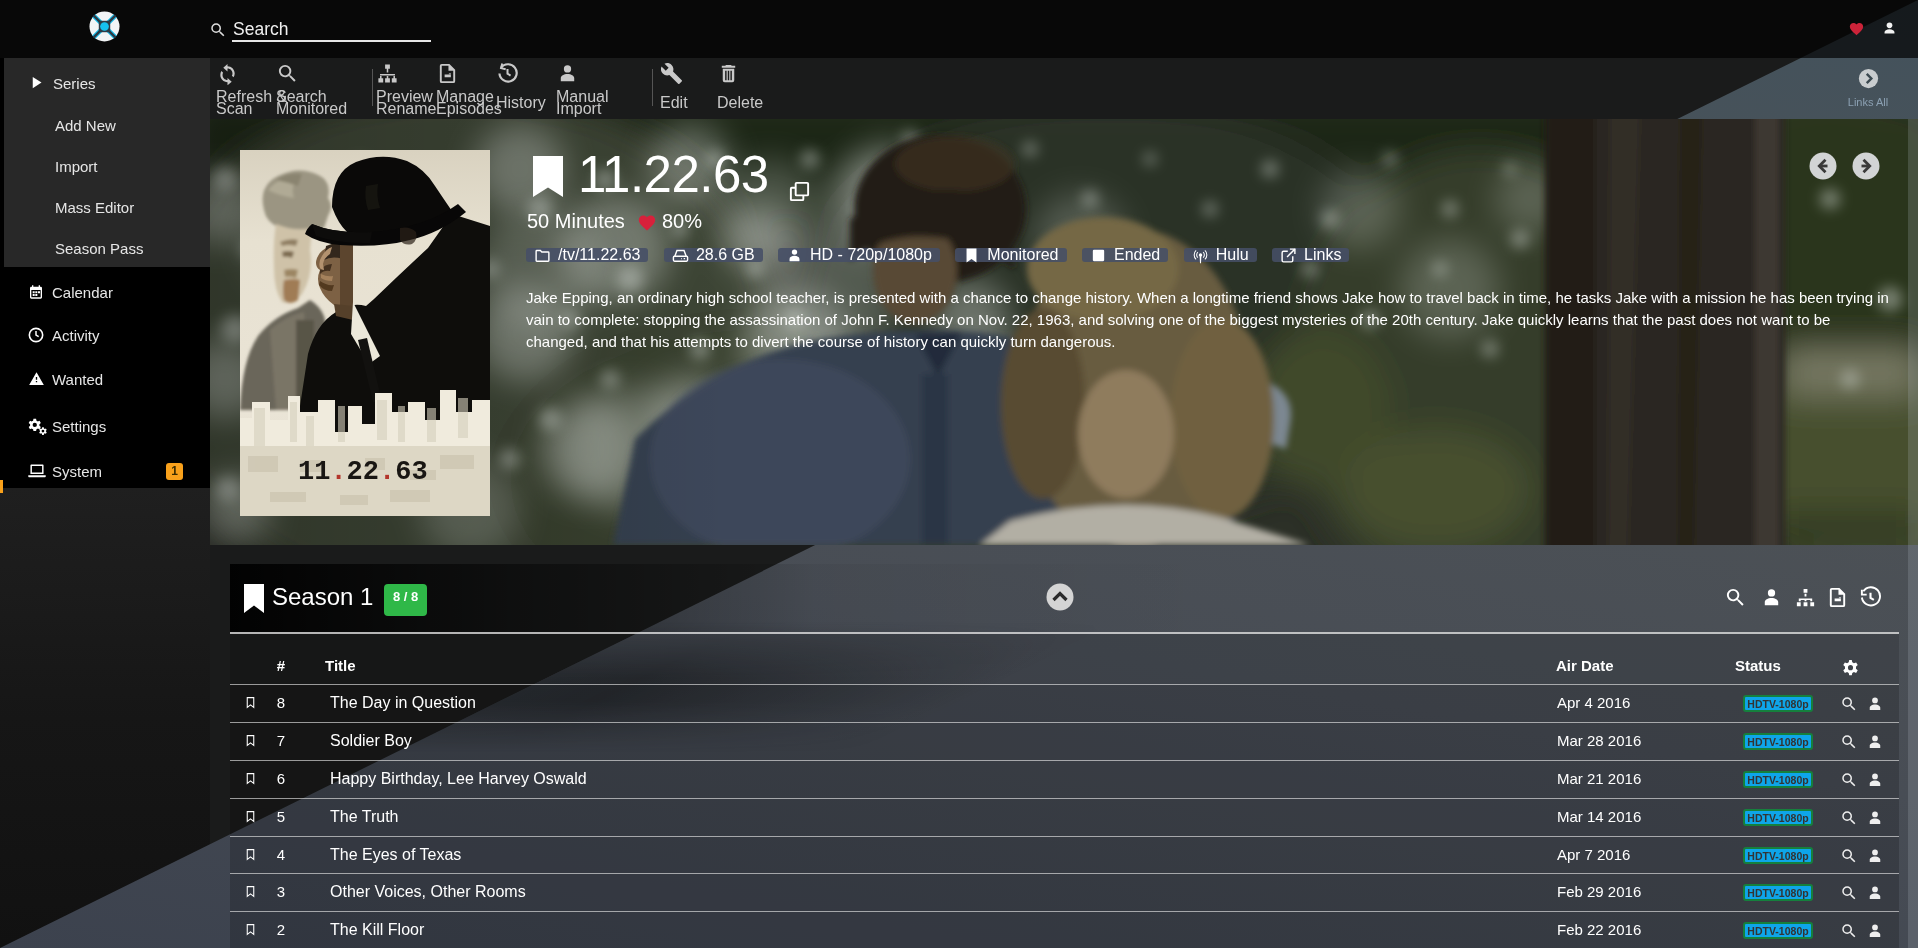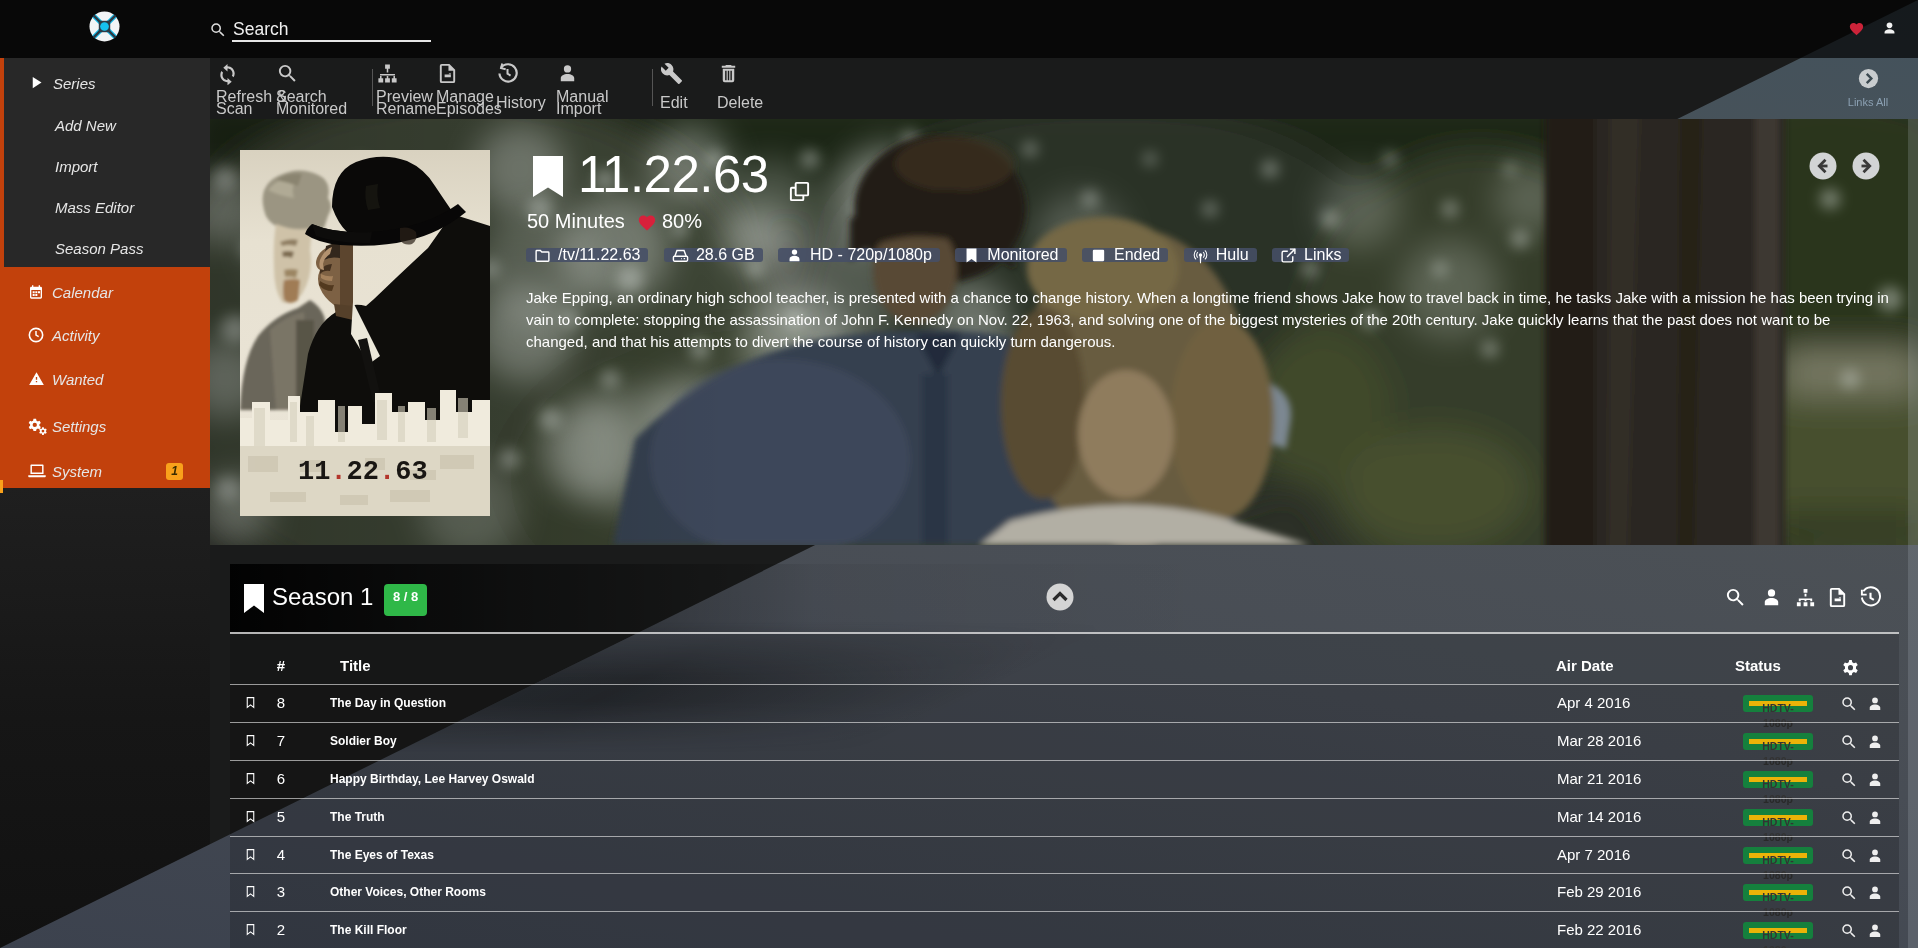--- a/index.html
+++ b/index.html
@@ -4,42 +4,42 @@
 <style>
 * { margin:0; padding:0; box-sizing:border-box; }
 html,body { width:1918px; height:948px; overflow:hidden; background:#1a1b1b; font-family:"Liberation Sans", sans-serif; }
 #diag { position:absolute; left:0; top:0; width:1918px; height:948px; z-index:3; pointer-events:none;
   background:linear-gradient(190deg, #43525c 0%, #4d5256 35%, #484d55 62%, #3c424e 100%);
   clip-path:polygon(100% 0%, 100% 100%, 0% 100%); }
 #diagf { position:absolute; left:0; top:0; width:1918px; height:948px; z-index:3; pointer-events:none;
   background:linear-gradient(153.7deg, rgba(20,22,24,0.5) 50%, rgba(20,22,24,0.55) 52.5%, rgba(20,22,24,0) 62%);
   clip-path:polygon(100% 0%, 100% 100%, 0% 100%);
   -webkit-mask-image:linear-gradient(180deg, transparent 622px, #000 678px, #000 702px, transparent 752px); }
-#sidebar { position:absolute; left:0; top:58px; width:210px; height:890px; z-index:2; background:#c2410c;font-style:italic; }
+#sidebar { position:absolute; left:0; top:58px; width:210px; height:890px; z-index:2; background:#000000; }
 #sidebar .active { position:absolute; left:4px; top:0; width:206px; height:209px; background:#282828; }
 #sidebar .fade { position:absolute; left:0; top:430px; width:210px; height:460px; background:linear-gradient(#1f1f1f, #161616 50%, #111); }
 .nav { position:absolute; color:#e6e6e6; font-size:15px; line-height:15px; z-index:3; }
 .nav .ic { position:absolute; left:-24px; top:-1px; width:17px; height:17px; }
 #topbar { position:absolute; left:0; top:0; width:1918px; height:58px; background:rgba(0,0,0,0.68); z-index:5; }
 #main { position:absolute; left:210px; top:0; width:1708px; height:948px; z-index:4; }
 .tbtn { position:absolute; top:62px; width:90px; text-align:left; color:#c9c9c9; font-size:16px; line-height:12.5px; }
 .tbtn svg { width:23px; height:23px; margin-bottom:4px; }
 .tsep { position:absolute; top:69px; width:1px; height:37px; background:#555; }
 #fanart { position:absolute; left:0px; top:119px; width:1708px; height:426px; overflow:hidden; }
 .lbl { display:inline-flex; align-items:center; height:14px; background:rgba(69,78,103,0.88); border-radius:3px; color:#fff; font-size:16px; padding:0 8px; margin-right:11px; vertical-align:top; }
 .lbl svg { width:17px; height:17px; margin-right:7px; }
 #desc { position:absolute; left:316px; top:168px; color:#fff; font-size:15px; line-height:21.8px; white-space:nowrap; }
 #season { position:absolute; left:20px; top:564px; width:1669px; z-index:4; }
 #shead { position:relative; height:68px; background:linear-gradient(to right, rgba(0,0,0,0.92), rgba(0,0,0,0.45) 17%, rgba(0,0,0,0.05) 35%, rgba(0,0,0,0) 60%); }
 #stable .hrow { position:relative; height:52px; background:rgba(0,0,0,0.14); border-top:2px solid rgba(235,235,235,0.75); }
 .erow { position:relative; height:37.9px; background:rgba(0,0,0,0.19); border-top:1.5px solid rgba(235,235,235,0.62); color:#fff; }
 .erow .num { position:absolute; left:40px; top:0; width:22px; text-align:center; font-size:15px; line-height:36px; }
-.erow .ttl { position:absolute; left:100px; top:0; font-size:12px; line-height:36px; font-weight:bold; }
+.erow .ttl { position:absolute; left:100px; top:0; font-size:16px; line-height:36px; font-weight:normal; }
 .erow .date { position:absolute; left:1327px; top:0; font-size:15px; line-height:36px; }
-.chip { position:absolute; left:1513px; top:10px; width:70px; height:17px; background:#eab308; border:6px solid #15803d; border-radius:3px; color:#333; font-size:10.5px; line-height:15px; text-align:center; font-weight:bold;}
+.chip { position:absolute; left:1513px; top:10px; width:70px; height:17px; background:#0ea5e9; border:2px solid #15803d; border-radius:3px; color:#333; font-size:10.5px; line-height:15px; text-align:center; font-weight:bold;}
 .ricon { position:absolute; top:10px; width:18px; height:18px; }
 .bm { position:absolute; left:14px; top:9px; width:13px; height:17px; }
 .shic { position:absolute; top:22px; width:23px; height:23px; }
 </style>
 </head>
 <body>
 <div id="diag"></div>
 <div id="diagf"></div>
 <div id="sidebar">
   <div class="active"></div>
@@ -434,21 +434,21 @@
         </svg>
       <svg class="shic" style="left:1629px" viewBox="0 0 24 24" fill="none" stroke="#fff" stroke-width="2">
           <path d="M4.5 5.5A9.5 9.5 0 1 1 3 12" fill="none"></path>
           <path d="M3 4v5h5" fill="none"></path>
           <path d="M12 7v5.5l3.5 2" stroke-width="2.2"></path>
         </svg>
     </div>
     <div id="stable">
       <div class="hrow">
         <div style="position:absolute;left:40px;width:22px;text-align:center;font-size:15px;font-weight:bold;color:#fff;line-height:64px">#</div>
-        <div style="position:absolute;left:110px;font-size:15px;font-weight:bold;color:#fff;line-height:64px">Title</div>
+        <div style="position:absolute;left:95px;font-size:15px;font-weight:bold;color:#fff;line-height:64px">Title</div>
         <div style="position:absolute;left:1326px;font-size:15px;font-weight:bold;color:#fff;line-height:64px">Air Date</div>
         <div style="position:absolute;left:1505px;font-size:15px;font-weight:bold;color:#fff;line-height:64px">Status</div>
         <svg style="position:absolute;left:1612px;top:26px" width="17" height="17" viewBox="0 0 20 20" fill="#fff">
             <path d="M11.5 0l.6 2.7a7 7 0 0 1 1.9 1.1l2.6-1 1.9 3.2-2.1 1.8c.07.39.11.8.11 1.2s-.04.81-.11 1.2l2.1 1.8-1.9 3.2-2.6-1a7 7 0 0 1-1.9 1.1l-.6 2.7h-3l-.6-2.7a7 7 0 0 1-1.9-1.1l-2.6 1L1.5 12l2.1-1.8A7.3 7.3 0 0 1 3.5 9c0-.4.04-.81.1-1.2L1.5 6l1.9-3.2 2.6 1a7 7 0 0 1 1.9-1.1L8.5 0h3zM10 6a3 3 0 1 0 0 6 3 3 0 0 0 0-6z"></path>
           </svg>
       </div>
       <div id="rows">
       <div class="erow">
             <svg class="bm" viewBox="0 0 24 24" fill="none" stroke="#fff" stroke-width="2">
               <path d="M6 3h12v18l-6-4.5L6 21z"></path>

